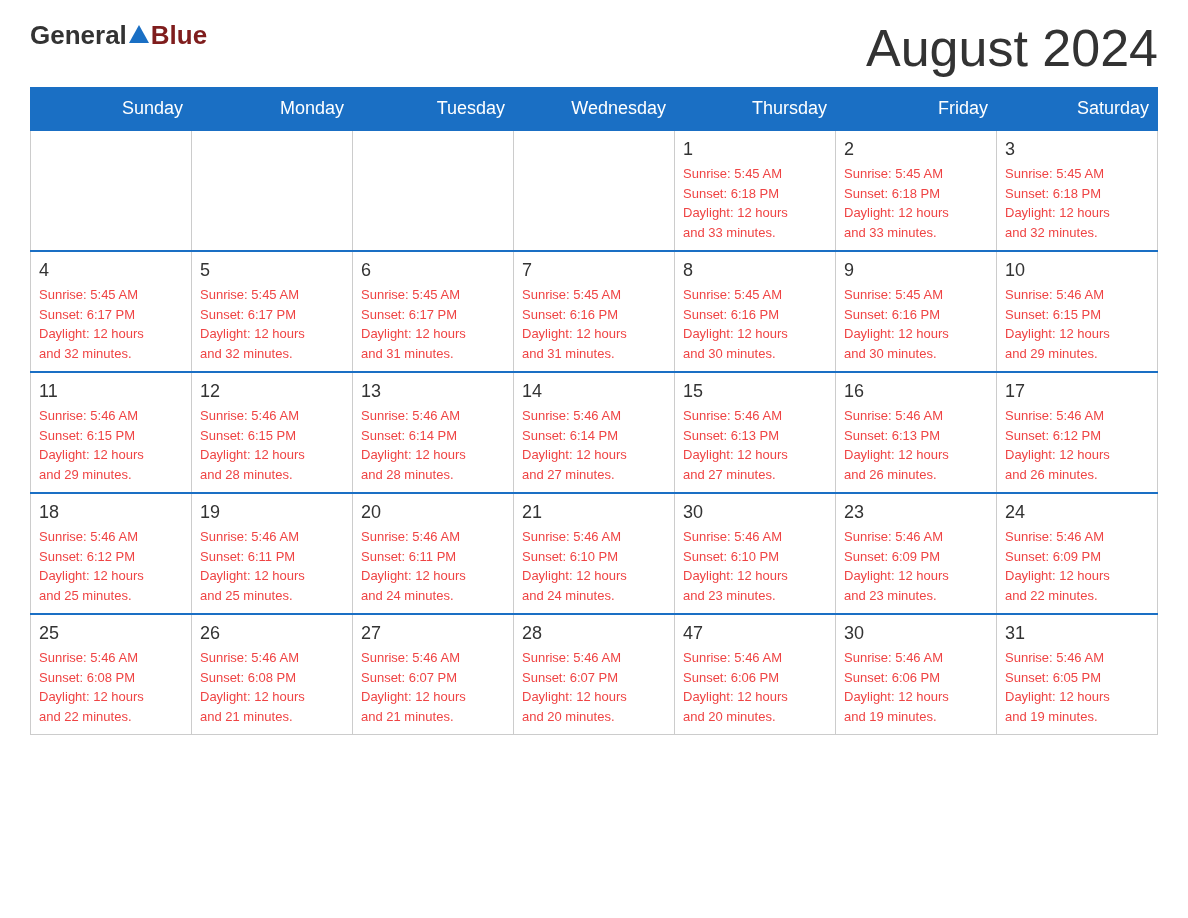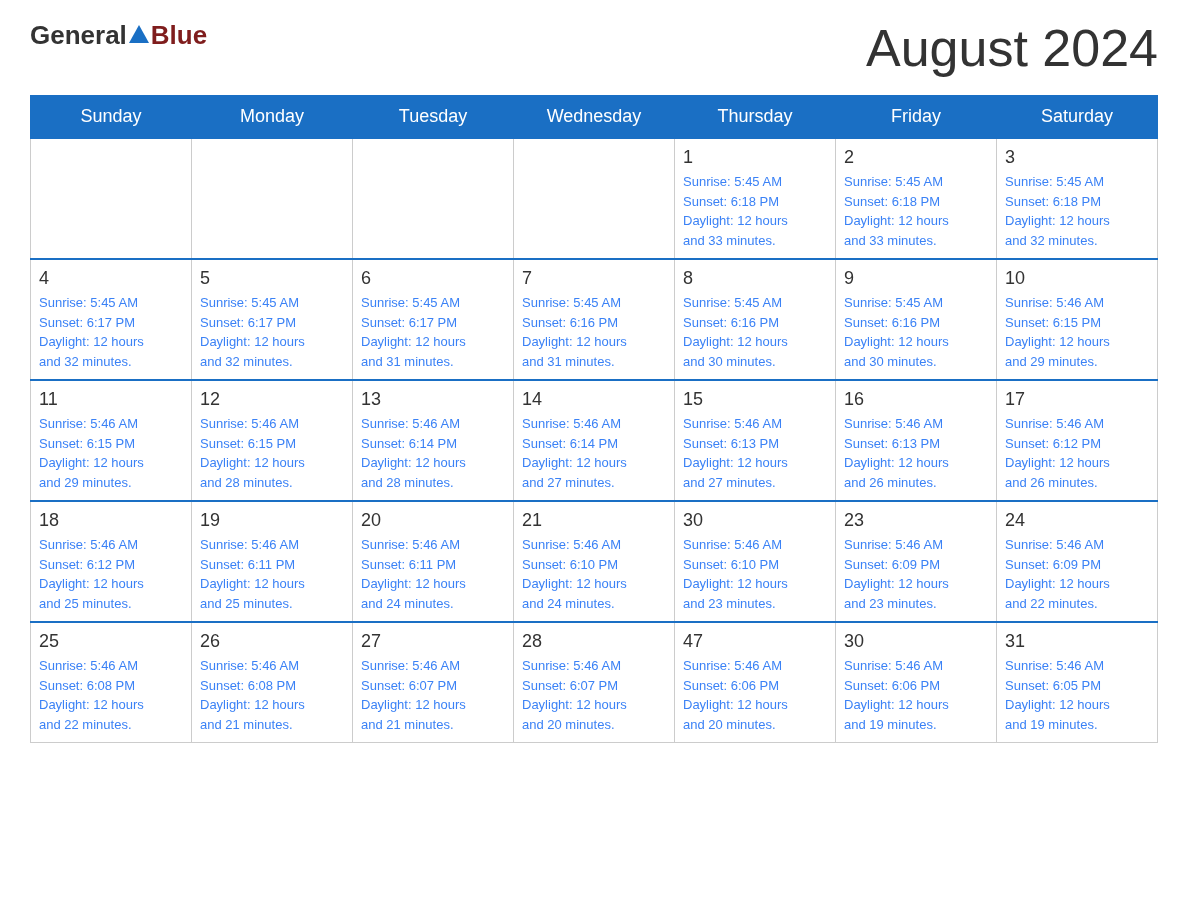--- a/index.html
+++ b/index.html
@@ -8,21 +8,21 @@
       background: #fff;
       color: #333;
       width: 1188px;
       min-height: 918px;
       padding: 20px 30px;
     }
     .header {
       display: flex;
       justify-content: space-between;
       align-items: flex-start;
-      margin-bottom: 18px;
+      margin-bottom: 10px;
     }
     .logo {
       display: flex;
       flex-direction: column;
       align-items: flex-start;
     }
     .logo-text {
       display: flex;
       align-items: center;
       font-size: 26px;
@@ -58,42 +58,42 @@
       width: 100%;
       border-collapse: collapse;
       margin-top: 10px;
     }
     .calendar thead th {
       background-color: #1a6fc4;
       color: #fff;
       padding: 10px 8px;
       font-size: 18px;
       font-weight: normal;
-      text-align: center;
+      text-align: right;
       border: 1px solid #1a6fc4;
     }
     .calendar tbody td {
       vertical-align: top;
       padding: 8px;
       border: 1px solid #ccc;
       border-top: 2px solid #1a6fc4;
       font-size: 13px;
       width: 14.28%;
       min-height: 110px;
       height: 110px;
     }
     .day-number {
       font-size: 18px;
       color: #333;
       margin-bottom: 4px;
       display: block;
     }
     .day-info {
       font-size: 13px;
-      color: #3b82f6;
+      color: #ef4444;
       line-height: 1.5;
     }
     tbody tr td:first-child {
       
     }
   </style>
 </head>
 <body>
 
 <div class="header">

